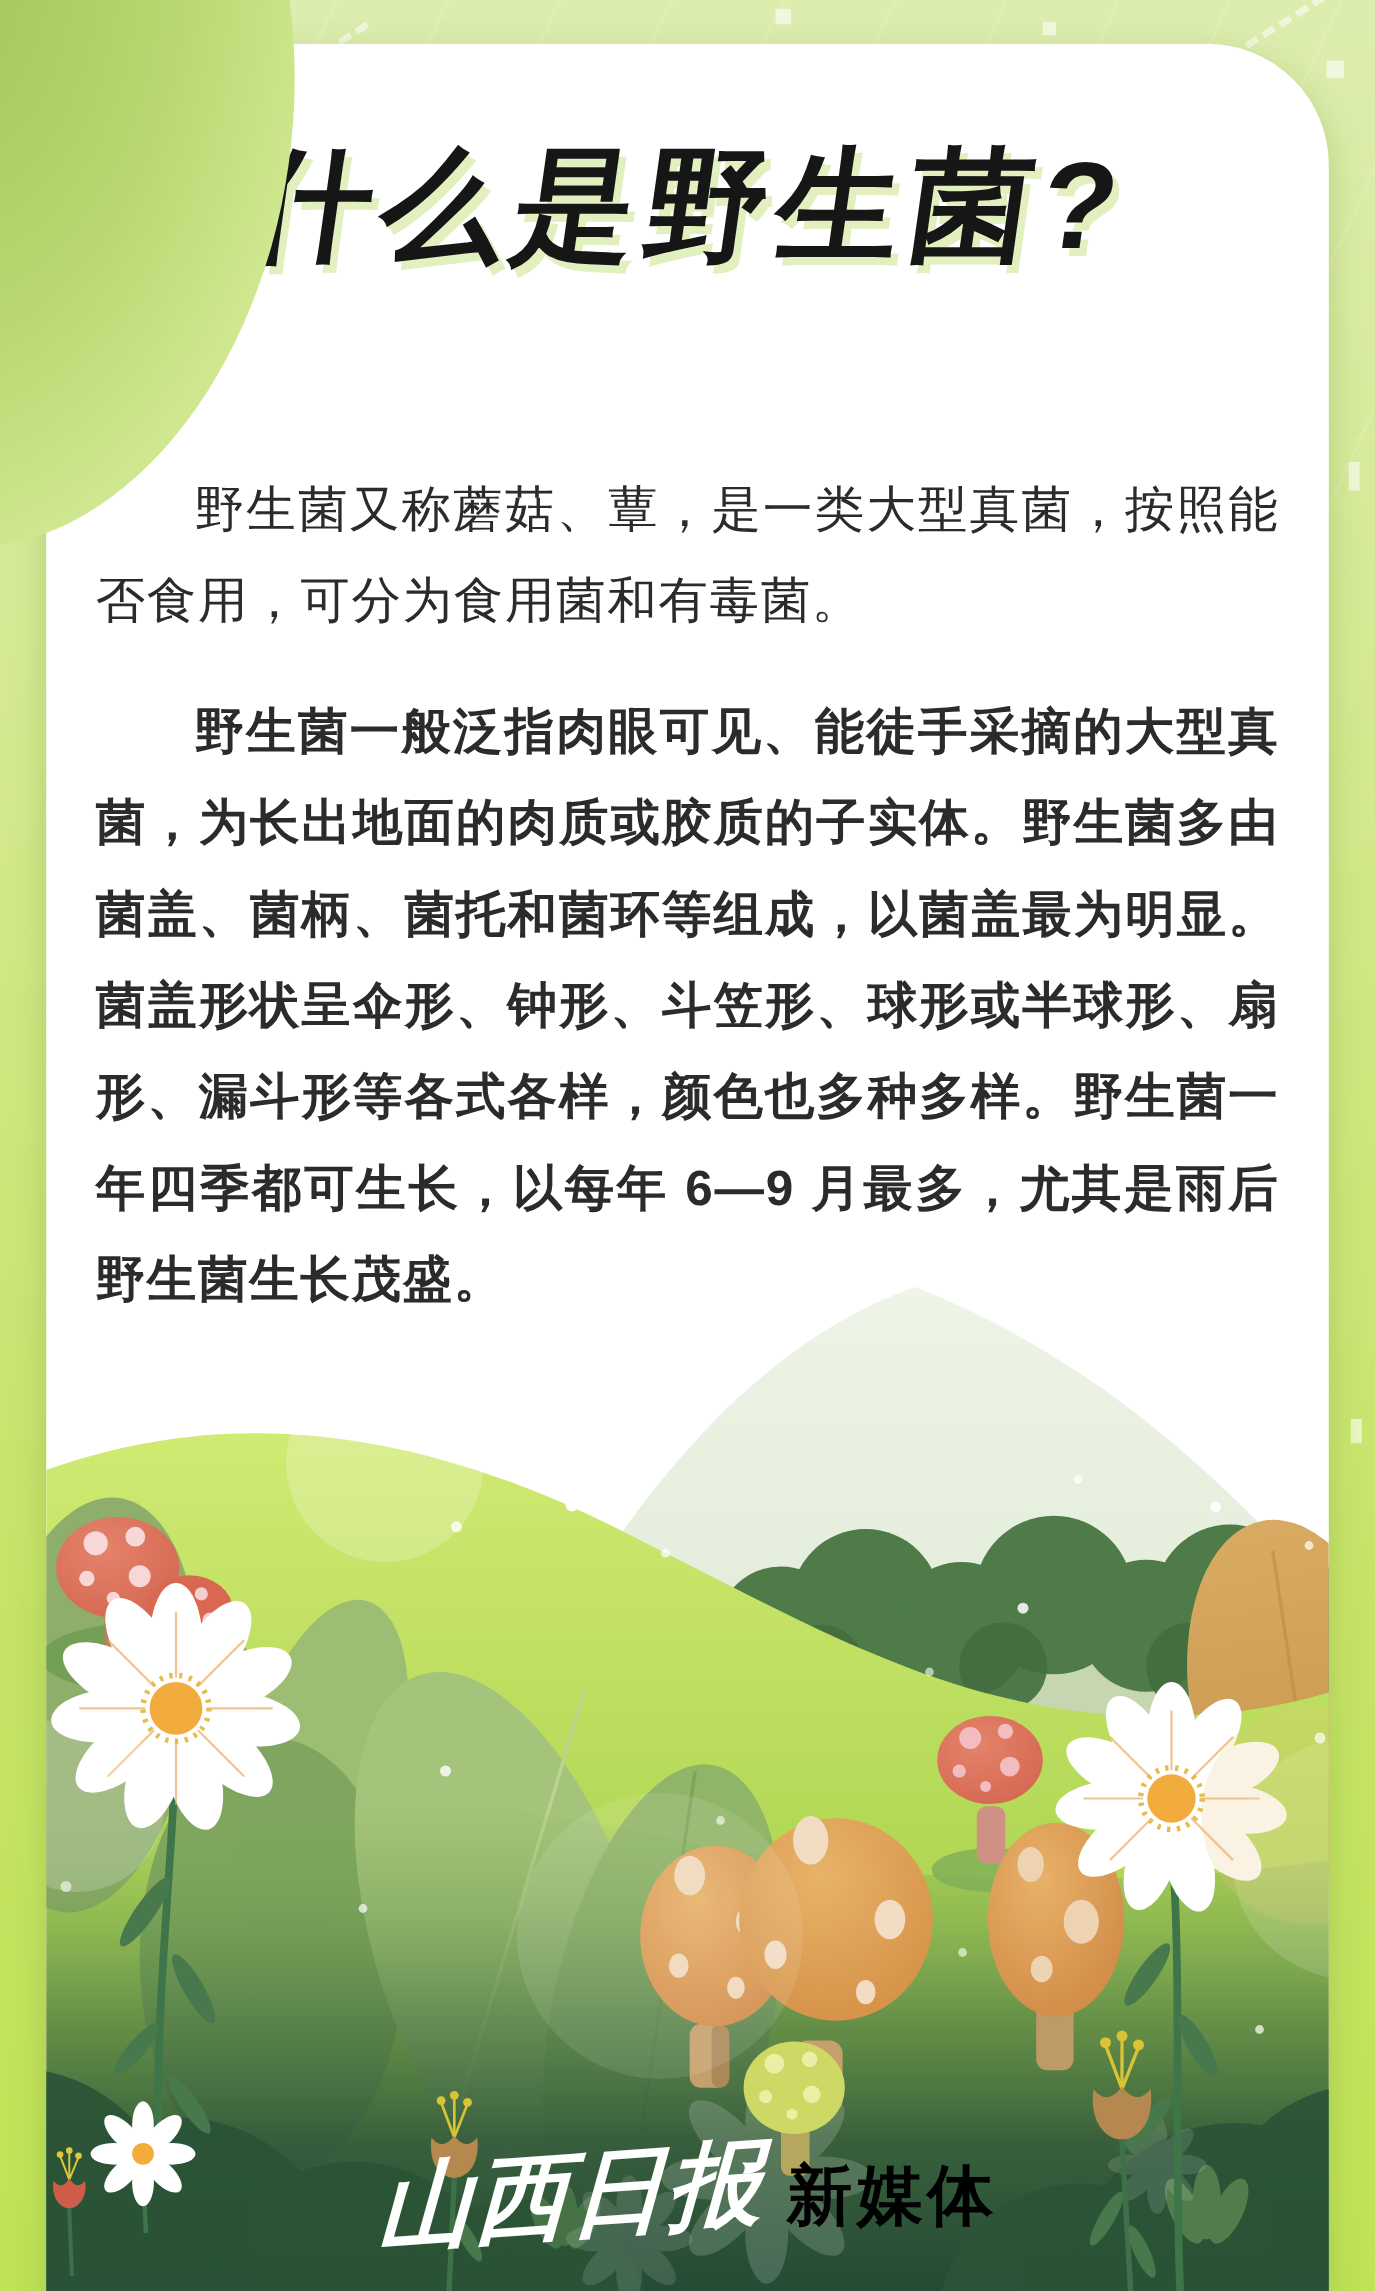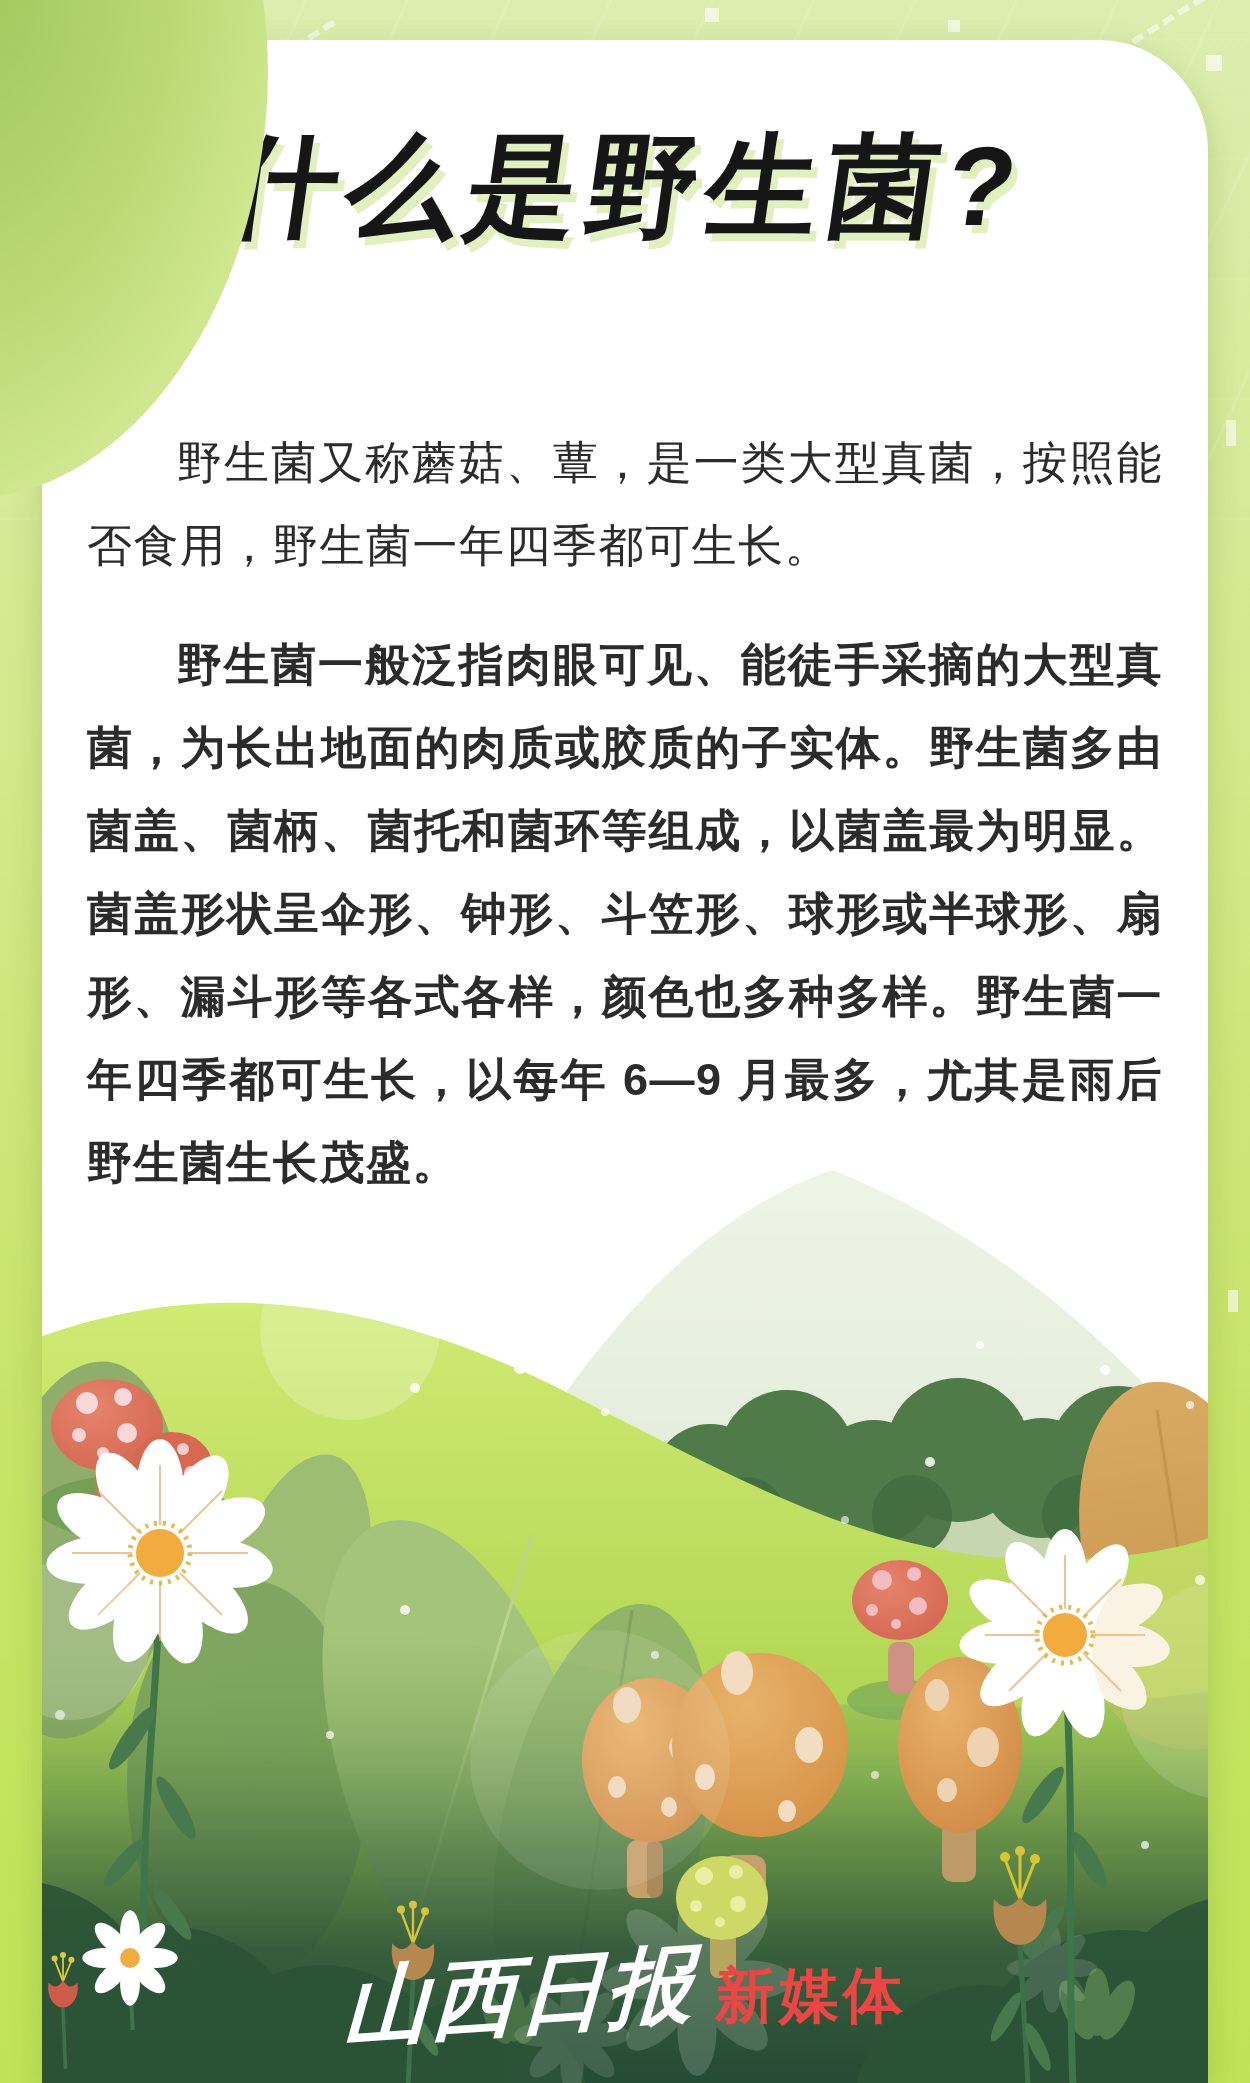--- a/index.html
+++ b/index.html
@@ -46,41 +46,41 @@
   .meadow{position:absolute;left:0;bottom:0;width:1166px;height:953px;z-index:1;}
   
   .footer-logo{
     position:absolute;z-index:9;left:50%;bottom:28px;transform:translateX(-50%);
     display:flex;align-items:center;gap:20px;white-space:nowrap;
   }
   .logo-script{
     font-family:"DejaVu Serif","Liberation Serif",serif;font-style:italic;font-weight:bold;
     font-size:86px;color:#ffffff;transform:rotate(-4deg) skewX(-6deg);letter-spacing:2px;
   }
-  .logo-suffix{font-size:60px;font-weight:800;color:#ef4444;letter-spacing:4px;}
+  .logo-suffix{font-size:60px;font-weight:800;color:#000000;letter-spacing:4px;}
 </style>
 </head>
 <body>
 
 <div id="poster">
   <div class="bg-pattern"></div>
   <div class="bg-dash" style="left:140px;top:75px;transform:rotate(-32deg);"></div>
   <div class="bg-dash" style="left:1010px;top:50px;transform:rotate(-32deg);"></div>
   <div class="bg-mark" style="left:705px;top:8px;width:14px;height:14px;"></div>
   <div class="bg-mark" style="left:948px;top:20px;width:12px;height:12px;"></div>
   <div class="bg-mark" style="left:1206px;top:55px;width:16px;height:16px;"></div>
   <div class="bg-mark" style="left:1226px;top:420px;width:10px;height:26px;"></div>
   <div class="bg-mark" style="left:1228px;top:1290px;width:10px;height:22px;"></div>
 
   <div class="card">
 
     <h1 class="page-title">什么是野生菌?</h1>
 
     <div class="body-copy">
-      <p class="first">野生菌又称蘑菇、蕈，是一类大型真菌，按照能否食用，野生菌一年四季都可生长。</p>
+      <p class="first">野生菌又称蘑菇、蕈，是一类大型真菌，按照能否食用，可分为食用菌和有毒菌。</p>
       <p>野生菌一般泛指肉眼可见、能徒手采摘的大型真菌，为长出地面的肉质或胶质的子实体。野生菌多由菌盖、菌柄、菌托和菌环等组成，以菌盖最为明显。菌盖形状呈伞形、钟形、斗笠形、球形或半球形、扇形、漏斗形等各式各样，颜色也多种多样。野生菌一年四季都可生长，以每年 6—9 月最多，尤其是雨后野生菌生长茂盛。</p>
     </div>
 
     <svg class="meadow" viewBox="0 0 1166 953">
       <defs>
         <linearGradient id="gFar" x1="0" y1="0" x2="0" y2="1">
           <stop offset="0" stop-color="#eef4e6"></stop>
             <stop offset="1" stop-color="#cfdec3"></stop>
         </linearGradient>
         <linearGradient id="gHill" x1="0" y1="0" x2="0" y2="1">

